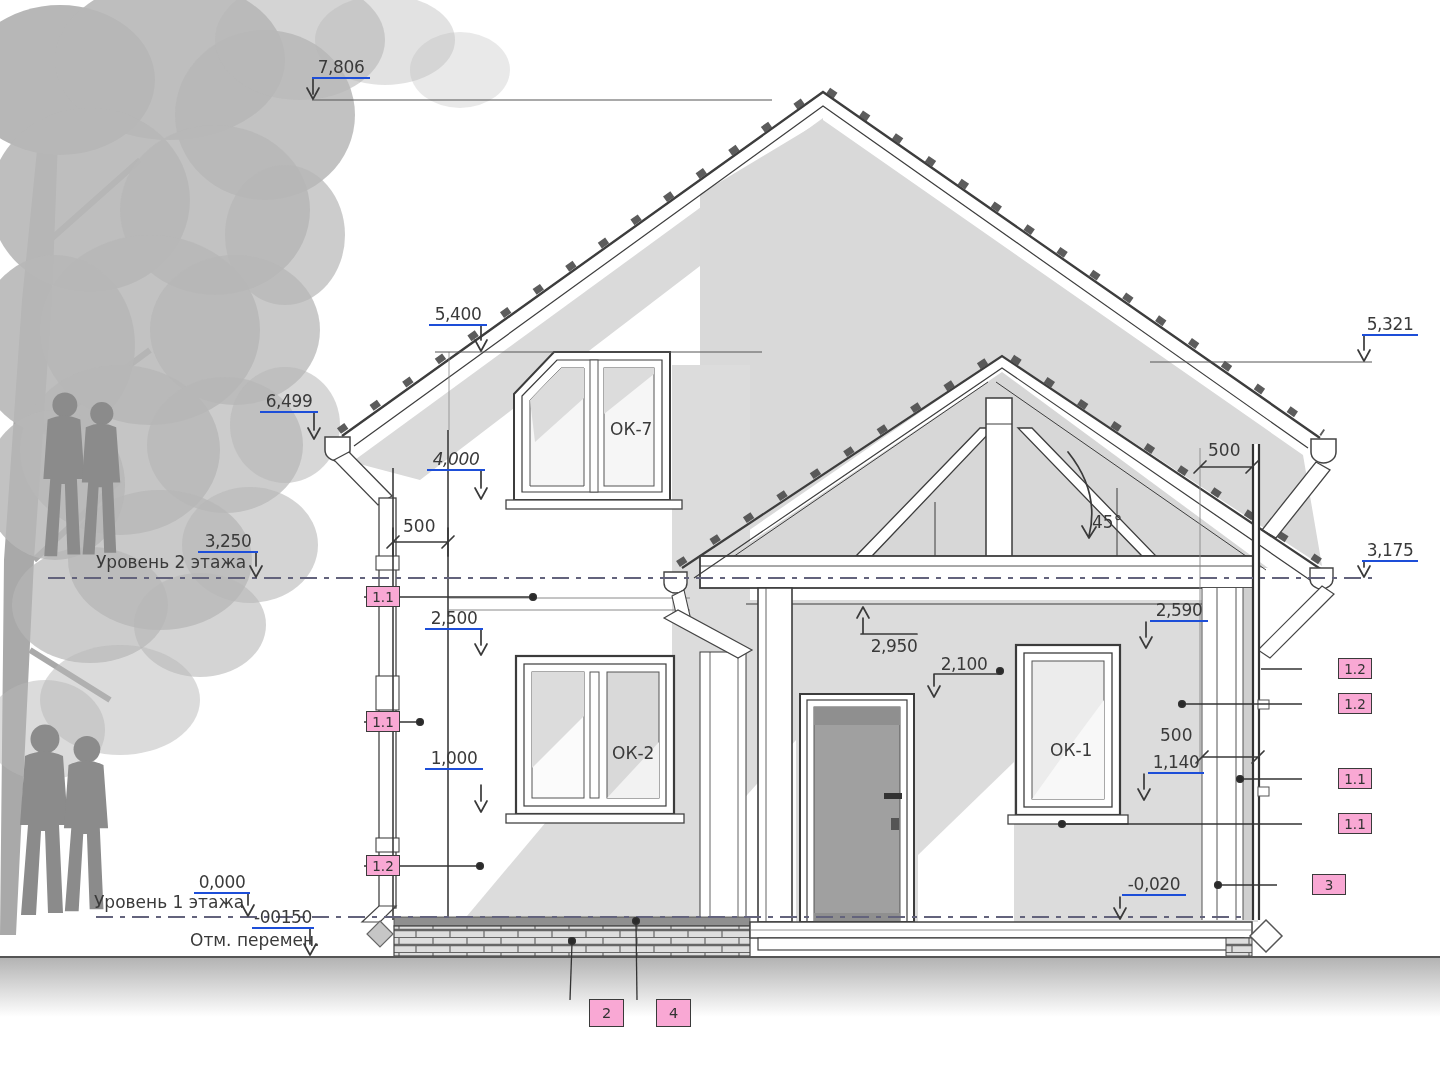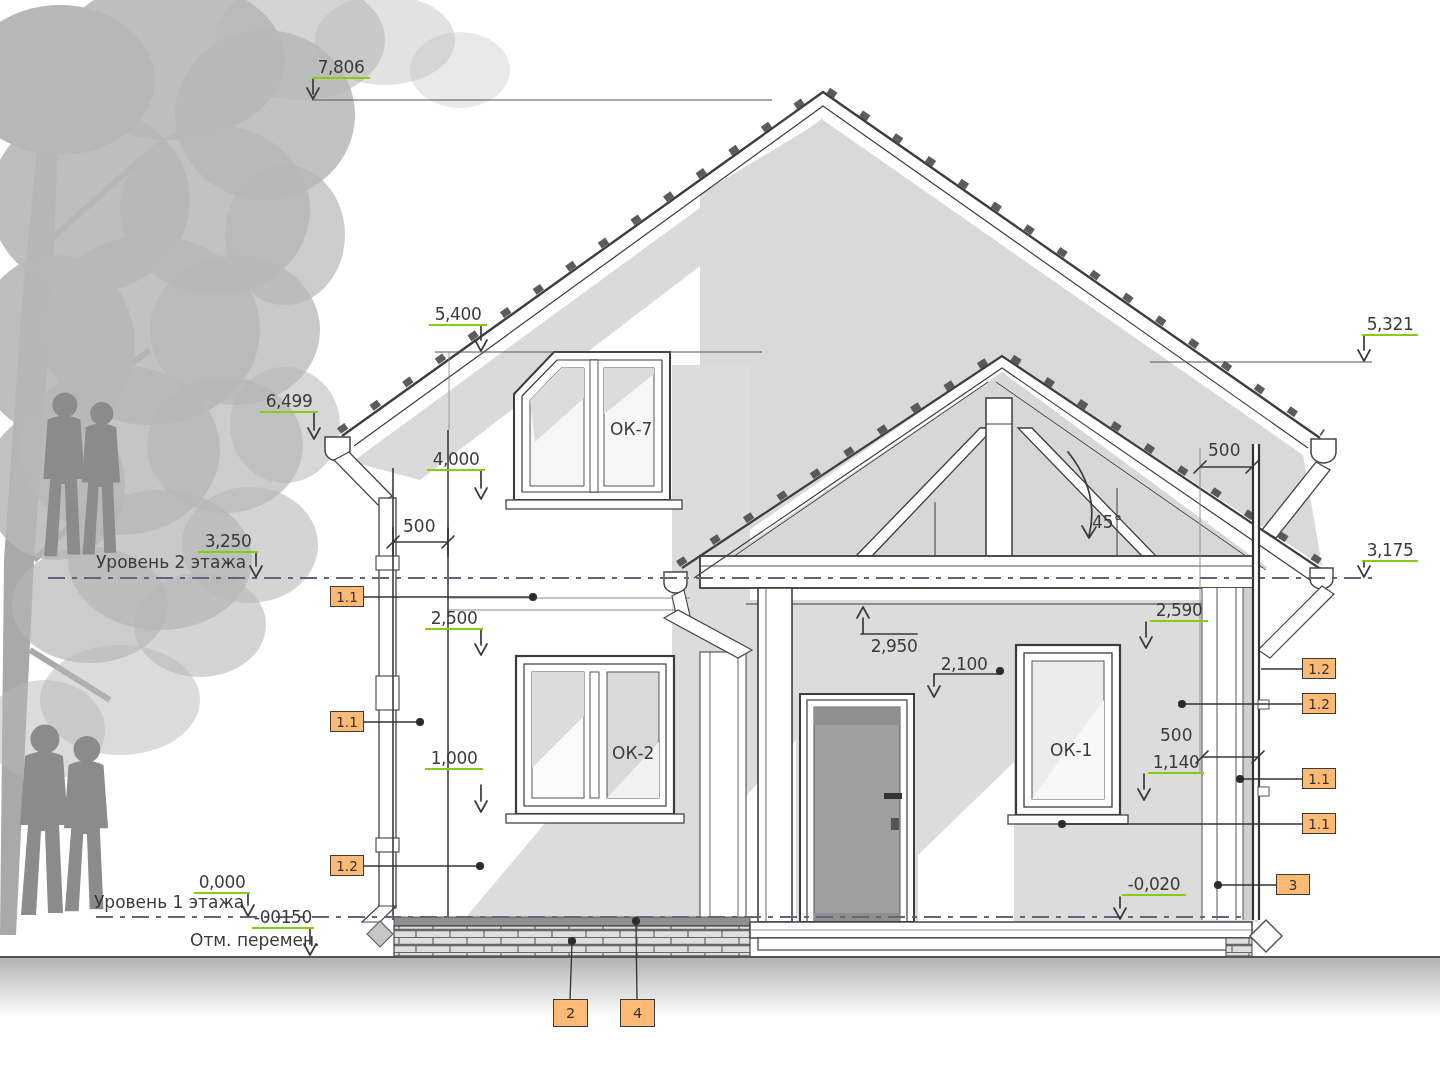--- a/index.html
+++ b/index.html
@@ -1,25 +1,25 @@
 <!DOCTYPE html>
 <html><head>
 <meta charset="utf-8">
 <style>
   html,body{margin:0;padding:0;background:#ffffff;}
   .scene{position:relative;width:1440px;height:1080px;background:#ffffff;overflow:hidden;
          font-family:"DejaVu Sans",sans-serif;}
   .scene svg{position:absolute;left:0;top:0;}
   .lbl{position:absolute;font-size:17px;line-height:20px;color:#3a3a3a;letter-spacing:-0.4px;
        white-space:nowrap;text-align:center;}
-  .u{border-bottom:2px solid #84cc16;padding-bottom:0px;}
+  .u{border-bottom:2px solid #1d4ed8;padding-bottom:0px;}
   .cyr{font-size:16px;letter-spacing:-0.2px;}
   .wlbl{position:absolute;font-size:17px;color:#3a3a3a;letter-spacing:0px;white-space:nowrap;}
-  .box{position:absolute;width:34px;height:21px;border:1.6px solid #3a3a3a;background:#fdba74;
-       font-size:13.5px;color:#333;display:flex;align-items:center;justify-content:center;box-sizing:border-box;}
+  .box{position:absolute;width:34px;height:21px;border:1.6px solid #3a3a3a;background:#f9a8d4;
+       font-size:13.5px;color:#333;display:flex;align-items:center;justify-content:center;box-sizing:border-box;margin-left:36px;}
   .boxb{width:35px;height:28px;font-size:14.5px;}
 </style>
 </head>
 <body>
 
 <div class="scene">
 
 <svg width="1440" height="1080" viewBox="0 0 1440 1080">
   <defs>
     <pattern id="brick" width="34" height="15" patternUnits="userSpaceOnUse">
@@ -267,21 +267,21 @@
         <circle cx="572" cy="941" r="3.4" fill="#2a2a2a"></circle>
     <line x1="637" y1="1000" x2="636" y2="923"></line>
         <circle cx="636" cy="921" r="3.4" fill="#2a2a2a"></circle>
     <circle cx="1000" cy="671" r="3.4" fill="#2a2a2a"></circle>
   </g>
 </svg>
 
 <div class="lbl u" style="left:312px;top:57px;width:58px;">7,806</div>
 <div class="lbl u" style="left:429px;top:304px;width:58px;">5,400</div>
 <div class="lbl u" style="left:260px;top:391px;width:58px;">6,499</div>
-<div class="lbl u" style="left:427px;top:449px;width:58px;">4,000</div>
+<div class="lbl u" style="left:427px;top:449px;width:58px;font-style:italic;">4,000</div>
 <div class="wlbl" style="left:403px;top:516px;">500</div>
 <div class="lbl u" style="left:198px;top:531px;width:60px;">3,250</div>
 <div class="wlbl cyr" style="left:96px;top:552px;">Уровень 2 этажа</div>
 <div class="lbl u" style="left:425px;top:608px;width:58px;">2,500</div>
 <div class="lbl u" style="left:425px;top:748px;width:58px;">1,000</div>
 <div class="lbl u" style="left:194px;top:872px;width:56px;">0,000</div>
 <div class="wlbl cyr" style="left:94px;top:892px;">Уровень 1 этажа</div>
 <div class="lbl u" style="left:252px;top:907px;width:62px;">-00150</div>
 <div class="wlbl cyr" style="left:190px;top:930px;">Отм. перемен.</div>
 

